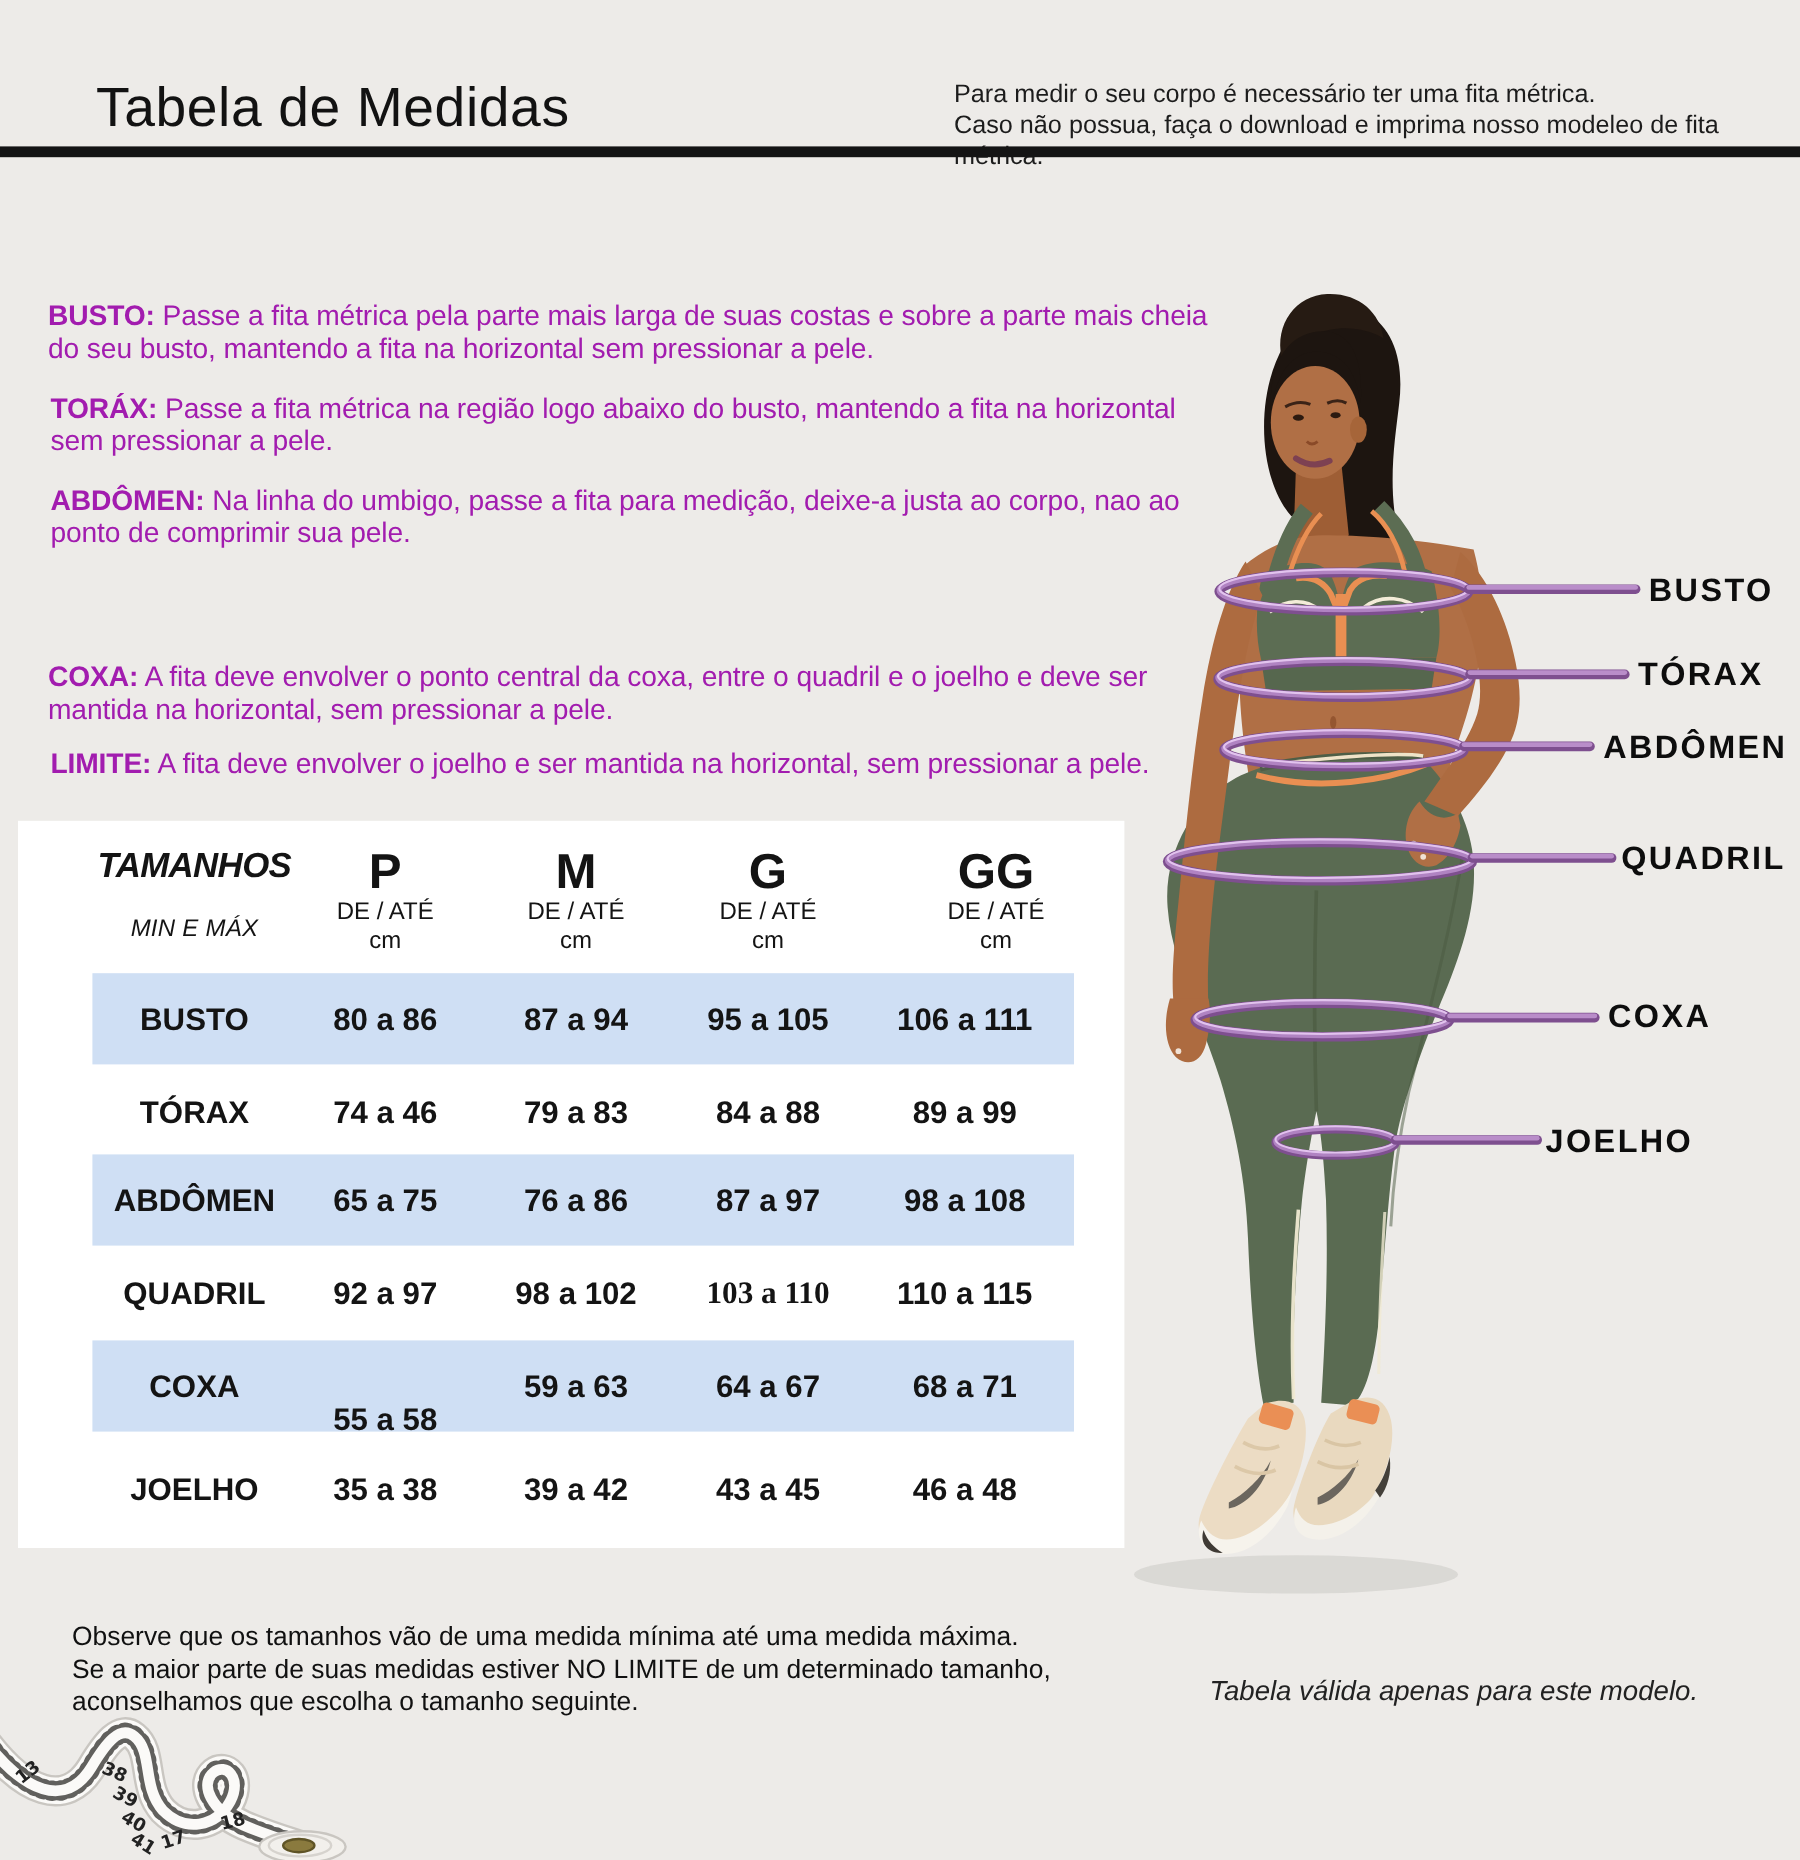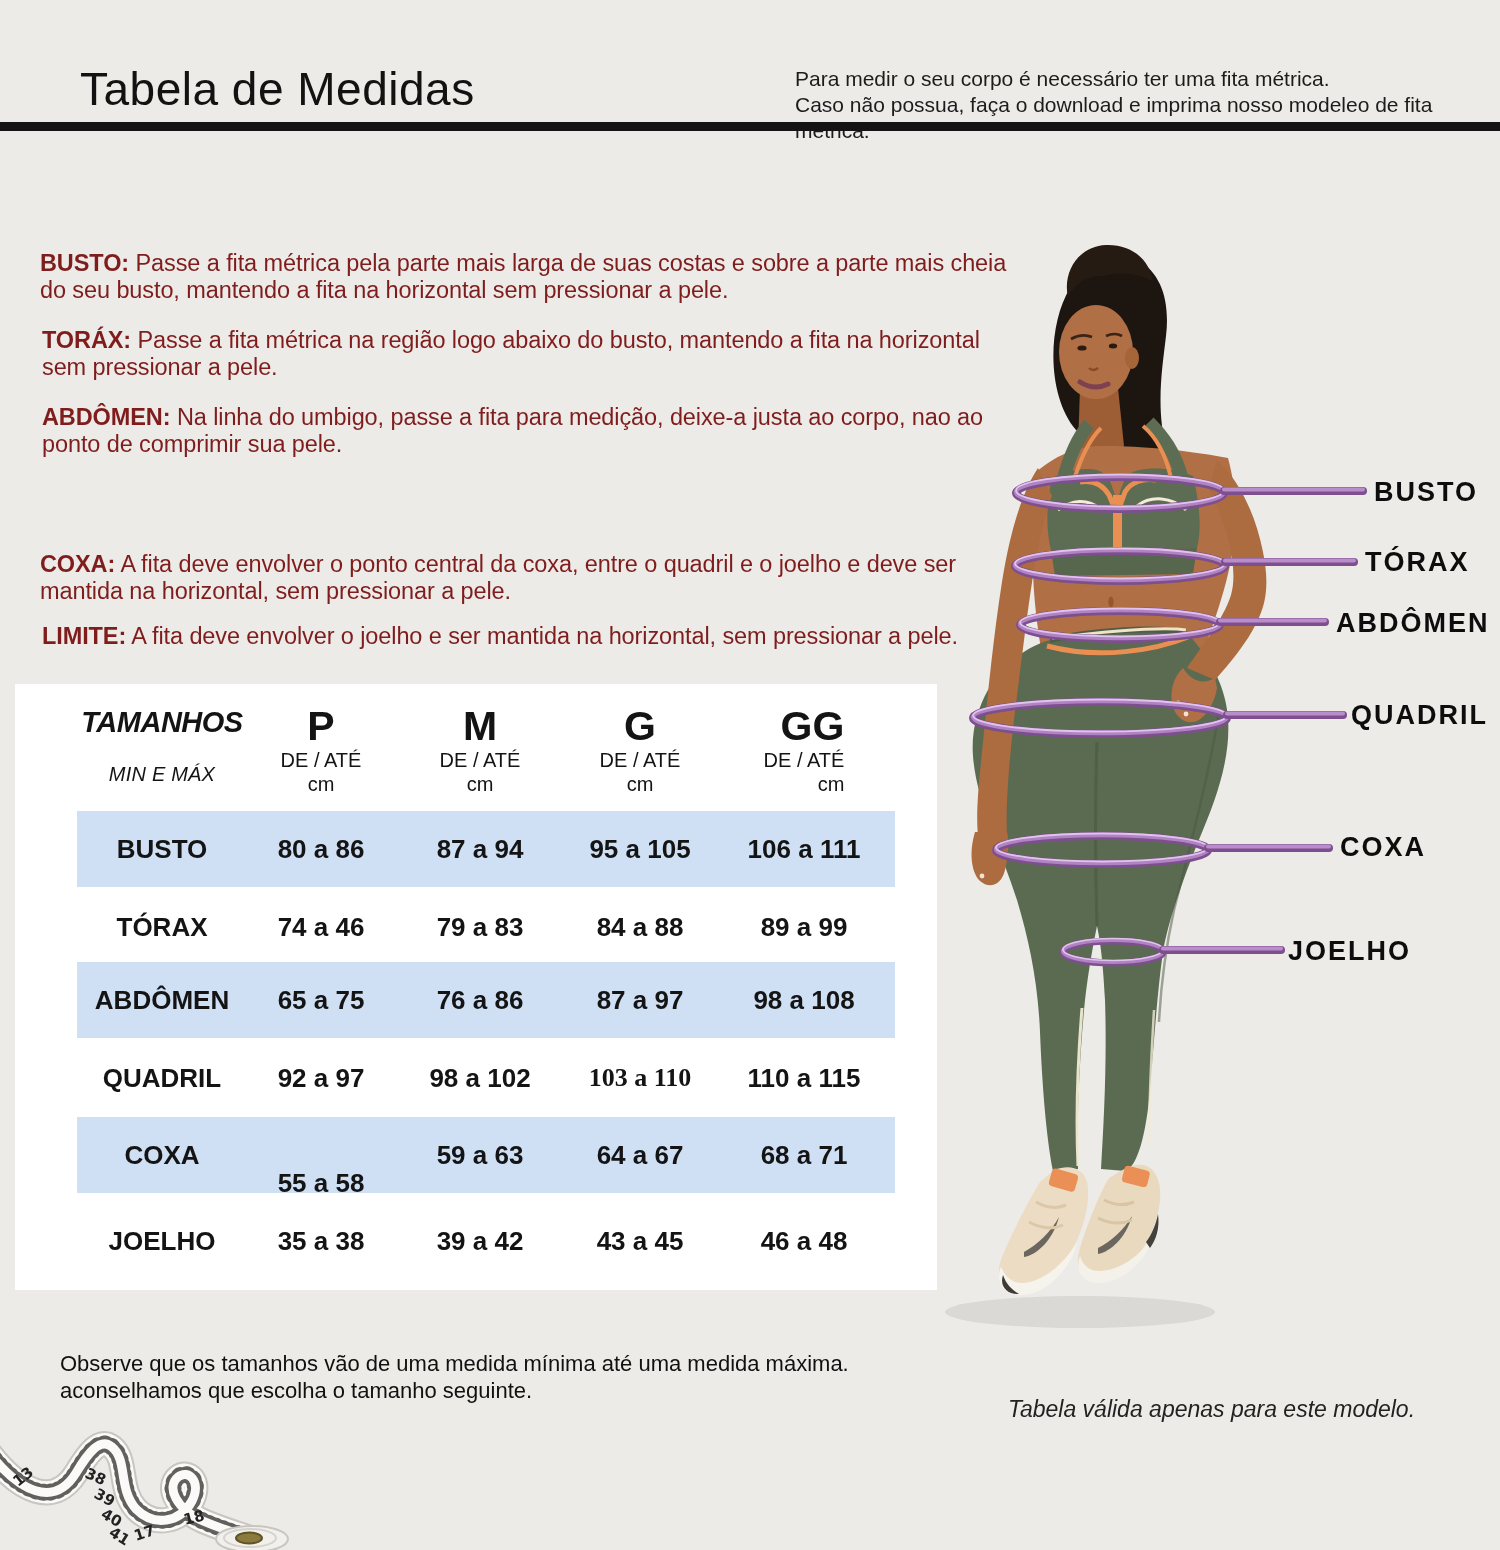--- a/index.html
+++ b/index.html
@@ -5,21 +5,21 @@
   html,body{margin:0;padding:0;}
   body{font-family:"Liberation Sans",sans-serif;background:#c8c8c8;}
   .page{position:relative;width:1500px;height:1550px;background:#edebe8;overflow:hidden;
         color:#141414;}
   
   .title{position:absolute;left:80px;top:62px;font-size:46px;font-weight:400;
          letter-spacing:.5px;color:#121212;}
   .intro{position:absolute;left:795px;top:66px;font-size:21px;line-height:26px;color:#1c1c1c;}
   .rule{position:absolute;left:0;top:122px;width:1500px;height:9px;background:#141414;}
   
-  .inst{position:absolute;font-size:23.5px;line-height:27.5px;color:#7f1d1d;width:985px;
+  .inst{position:absolute;font-size:23.5px;line-height:27.5px;color:#a21caf;width:985px;
         letter-spacing:-.1px;}
   .inst b{font-weight:700;}
   .inst-1{left:40px;top:226px;}
   .inst-2{left:42px;top:303px;}
   .inst-3{left:42px;top:380px;}
   .inst-4{left:40px;top:456px;width:975px;}
   .inst-5{left:40px;top:527px;width:930px;}
   .inst-6{left:42px;top:599px;}
   
   .panel{position:absolute;left:15px;top:684px;width:922px;height:606px;background:#ffffff;}
@@ -79,21 +79,21 @@
     <div class="colhead" style="left:465px;">
       <div class="size-letter">M</div>
       <div class="size-range">DE / ATÉ</div>
       <div class="size-unit">cm</div>
     </div>
     <div class="colhead" style="left:625px;">
       <div class="size-letter">G</div>
       <div class="size-range">DE / ATÉ</div>
       <div class="size-unit">cm</div>
     </div>
-    <div class="colhead" style="left:789px;text-align:right;">
+    <div class="colhead" style="left:815px;">
       <div class="size-letter">GG</div>
       <div class="size-range">DE / ATÉ</div>
       <div class="size-unit">cm</div>
     </div>
 
     <div class="t-row hl" style="top:127px;">
       <span class="t-cell" style="left:85px;">BUSTO</span>
       <span class="t-cell" style="left:244px;">80 a 86</span>
       <span class="t-cell" style="left:403px;">87 a 94</span>
       <span class="t-cell" style="left:563px;">95 a 105</span>
@@ -266,20 +266,21 @@
 
   <div class="body-label bl-busto">BUSTO</div>
   <div class="body-label bl-torax">TÓRAX</div>
   <div class="body-label bl-abdomen">ABDÔMEN</div>
   <div class="body-label bl-quadril">QUADRIL</div>
   <div class="body-label bl-coxa">COXA</div>
   <div class="body-label bl-joelho">JOELHO</div>
 
   <div class="notes">
     <div>Observe que os tamanhos vão de uma medida mínima até uma medida máxima.</div>
+    <div>Se a maior parte de suas medidas estiver NO LIMITE de um determinado tamanho,</div>
     <div>aconselhamos que escolha o tamanho seguinte.</div>
   </div>
   <div class="model-note">Tabela válida apenas para este modelo.</div>
 
   <svg class="tape-svg" viewBox="0 0 330 125">
     <g stroke-linecap="round" fill="none">
       <path d="M-15,22 C20,70 55,82 76,48 C88,28 100,12 112,22 C128,35 118,64 136,84
                C154,102 180,98 192,76 C202,56 188,44 178,52 C166,62 176,84 203,96
                C224,105 242,110 254,114" stroke="#c9c6c1" stroke-width="26"></path>
       <path d="M-15,22 C20,70 55,82 76,48 C88,28 100,12 112,22 C128,35 118,64 136,84

